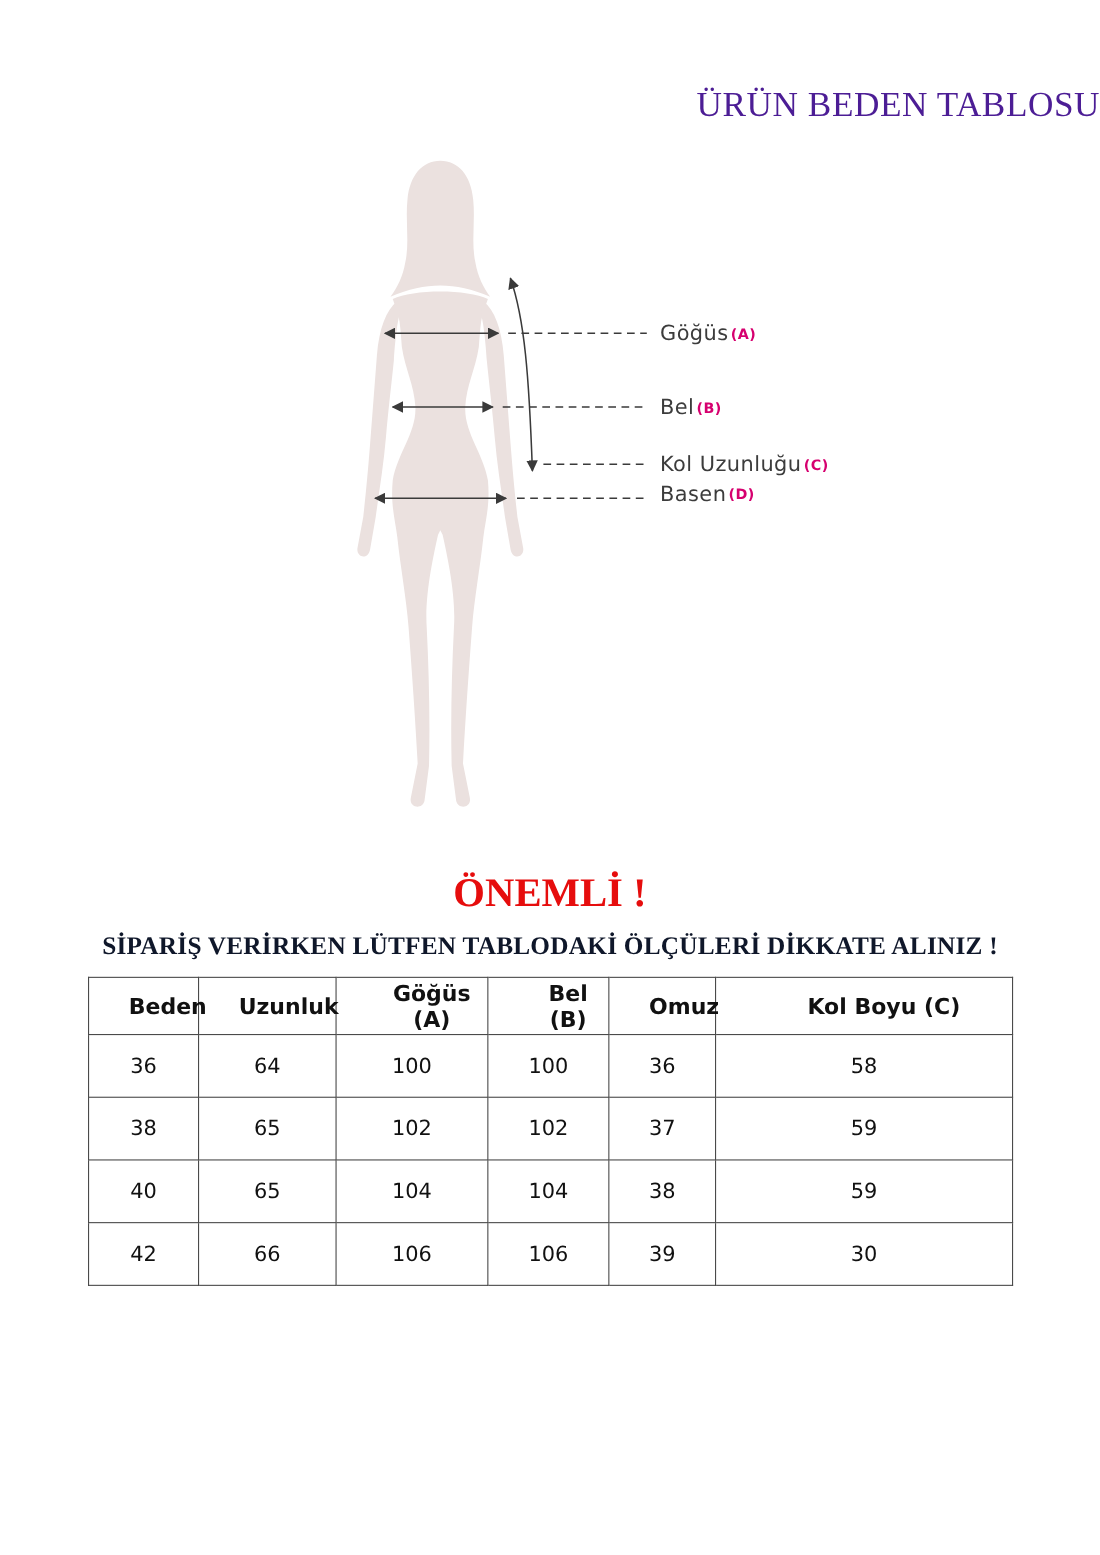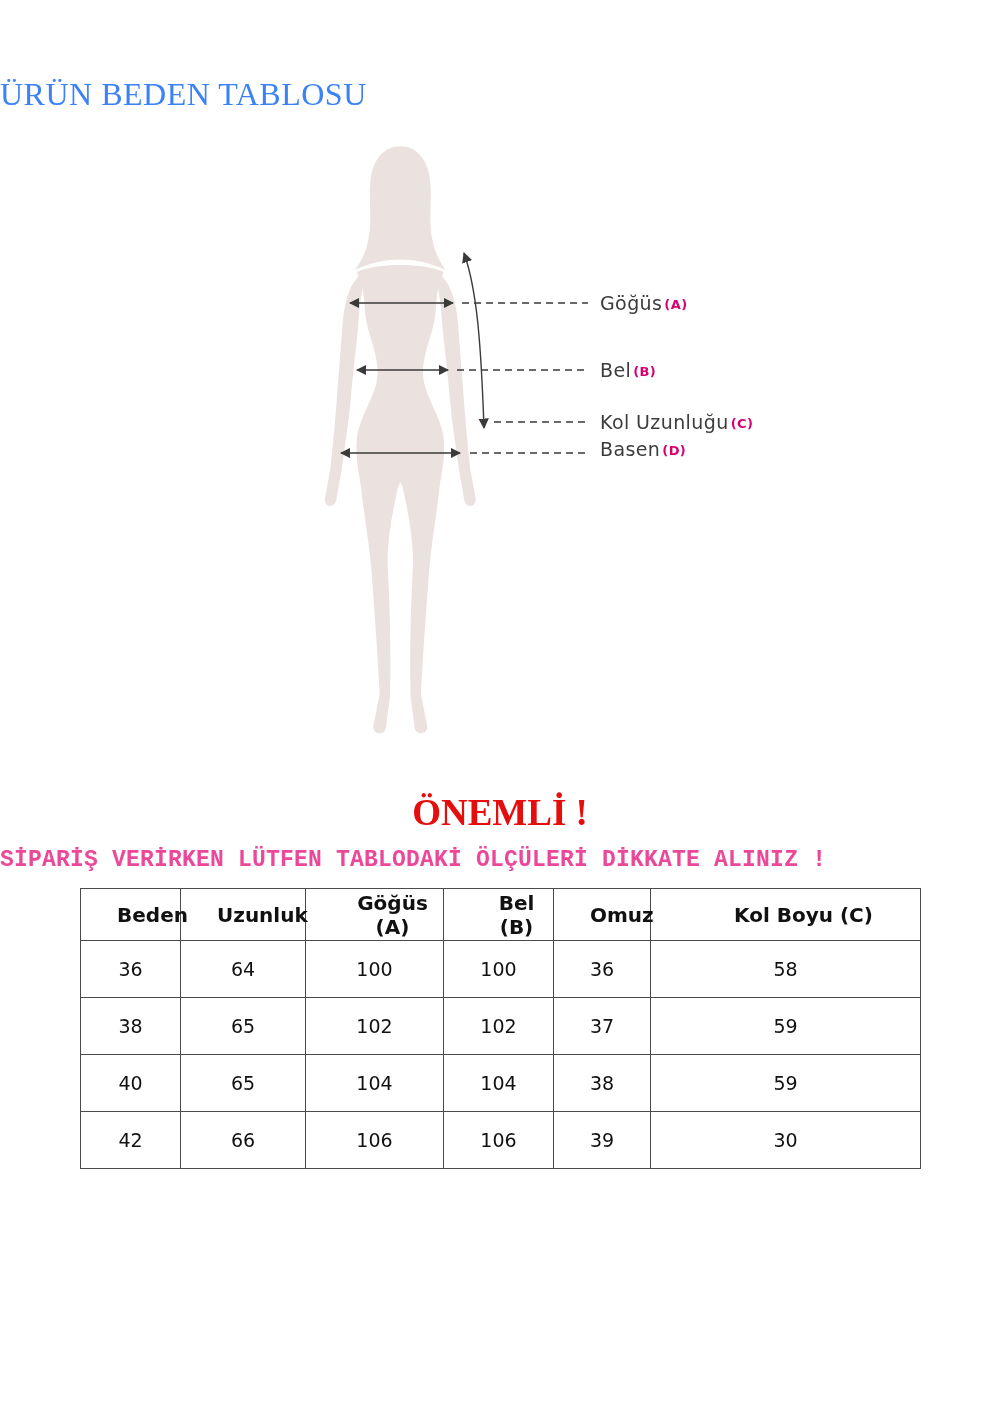--- a/index.html
+++ b/index.html
@@ -1,31 +1,31 @@
 <!DOCTYPE html>
 <html><head>
 <meta charset="utf-8">
 <style>
   * { margin:0; padding:0; box-sizing:border-box; }
   body { background:#ffffff; }
   .page { position:relative; width:1000px; height:1414px; margin:0 auto; background:#fff;
           font-family:"DejaVu Sans", sans-serif; overflow:hidden; }
-  .page-title { position:absolute; top:76px; left:0; width:100%; text-align:left;
+  .page-title { position:absolute; top:76px; left:0; width:100%; text-align:right;
           font-family:"Liberation Serif", serif; font-size:32px; font-weight:400;
-          color:#3b82f6; letter-spacing:0.5px; }
+          color:#4c1d95; letter-spacing:0.5px; }
   .diagram { position:absolute; left:80px; top:138px; width:700px; height:620px; }
   .measure-label { position:absolute; left:600px; font-size:19px; color:#3c3c3c;
           letter-spacing:0.4px; white-space:nowrap; line-height:22px; }
   .measure-label .sup { font-size:13px; font-weight:bold; color:#d6006f; margin-left:2px;
           vertical-align:1px; }
   .important-heading { position:absolute; top:791px; left:0; width:100%; text-align:center;
           font-family:"Liberation Serif", serif; font-weight:700; font-size:37px; color:#e60d0d; }
-  .important-sub { position:absolute; top:847px; left:0; width:100%; text-align:left;
-          font-family:Liberation Mono, monospace; font-weight:700; font-size:23px;
-          color:#ec4899; letter-spacing:0.2px; }
+  .important-sub { position:absolute; top:847px; left:0; width:100%; text-align:center;
+          font-family:Liberation Serif, serif; font-weight:700; font-size:23px;
+          color:#0f172a; letter-spacing:0.2px; }
   .size-table { position:absolute; left:80px; top:888px; width:840px;
           border-collapse:collapse; table-layout:fixed; }
   .size-table th, .size-table td { border:1px solid #4a4a4a; text-align:center;
           vertical-align:middle; color:#111; padding:0; }
   .size-table th { height:52px; font-size:20px; font-weight:700;padding-left:36px; }
   .size-table td { height:57px; font-size:19px; font-weight:400; }
 </style>
 </head>
 <body>
 

